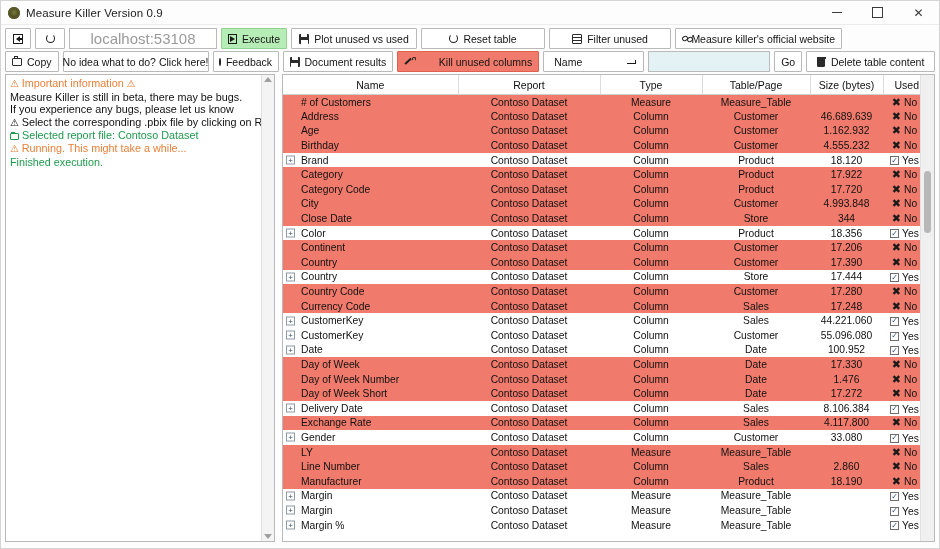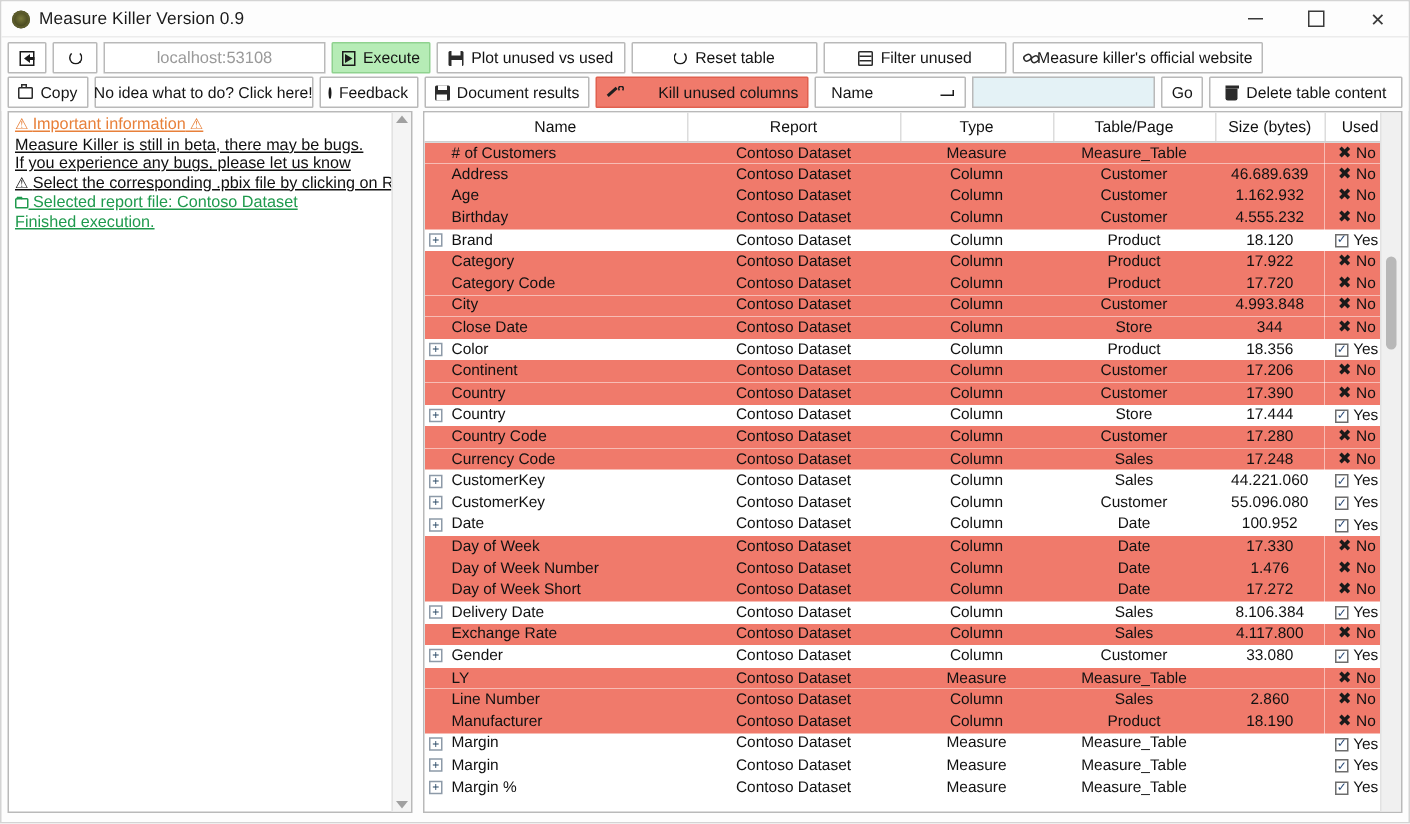--- a/index.html
+++ b/index.html
@@ -63,21 +63,21 @@
     white-space:nowrap;
     user-select:none;
     border-radius:1px;
   }
   .btn.green{background:#b6ecb6;border-color:#8fd28f;}
   .btn.red{background:#f07a6b;border-color:#e0604f;}
   .btn.icon-only{padding:0;}
   .url-box{
     border:1px solid #b9b9b9;background:#fff;
     display:flex;align-items:center;justify-content:center;
-    color:#9a9a9a;font-size:11px;box-sizing:border-box;
+    color:#9a9a9a;font-size:15px;box-sizing:border-box;
   }
   .search-box{
     border:1px solid #b9b9b9;background:#e4f2f6;
     box-sizing:border-box;
   }
   .w-back{width:26px;}
   .w-refresh{width:30px;}
   .w-url{width:148px;}
   .w-exec{width:66px;}
   .w-plot{width:126px;}
@@ -179,21 +179,21 @@
     width:270px;min-width:270px;
     border:1px solid #b9b9b9;
     background:#fff;
     display:flex;
     box-sizing:border-box;
     margin-right:7px;
   }
   .log{
     flex:1;padding:2px 3px 2px 4px;overflow:hidden;line-height:12.6px;font-size:10.8px;
   }
-  .log div{white-space:nowrap;text-decoration:underline;}
+  .log div{white-space:nowrap;}
   .c-orange{color:#e8803a;}
   .c-green{color:#1f9a4d;}
   .c-black{color:#101010;}
   .warnsym{font-size:10px;}
   .folder-ico{
     display:inline-block;width:9px;height:7px;border:1.2px solid #1f9a4d;border-radius:1px;
     position:relative;top:1px;box-sizing:border-box;
   }
   .folder-ico:before{content:"";position:absolute;left:0;top:-2.4px;width:4px;height:2px;
     border:1.2px solid #1f9a4d;border-bottom:0;box-sizing:border-box;border-radius:1px 1px 0 0;}
@@ -342,20 +342,21 @@
 
   <div class="body">
 
     <div class="left-panel">
       <div class="log" id="log-lines">
           <div class="c-orange"><span class="warnsym">⚠ </span><span>Important information</span><span class="warnsym"> ⚠</span></div>
           <div class="c-black"><span>Measure Killer is still in beta, there may be bugs.</span></div>
           <div class="c-black"><span>If you experience any bugs, please let us know</span></div>
           <div class="c-black"><span class="warnsym">⚠ </span><span>Select the corresponding .pbix file by clicking on Run</span></div>
           <div class="c-green"><span class="folder-ico"></span> <span>Selected report file: Contoso Dataset</span></div>
+          <div class="c-orange"><span class="warnsym">⚠ </span><span>Running. This might take a while...</span></div>
           <div class="c-green"><span>Finished execution.</span></div>
         </div>
       <div class="vscroll">
         <div class="sb-up"></div>
         <div class="sb-dn"></div>
       </div>
     </div>
 
     <div class="table-wrap">
       <div class="table-inner">

